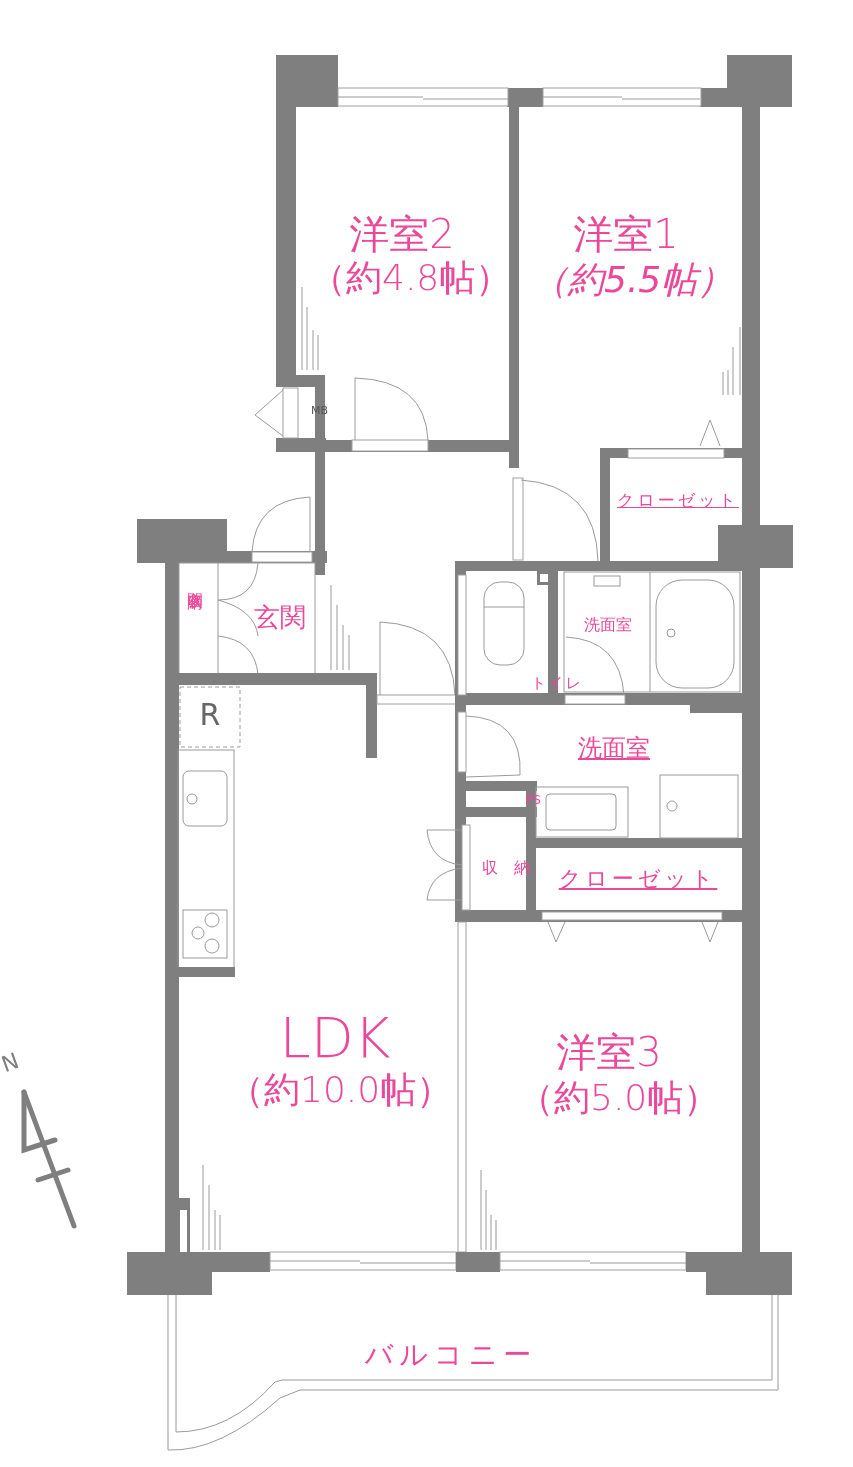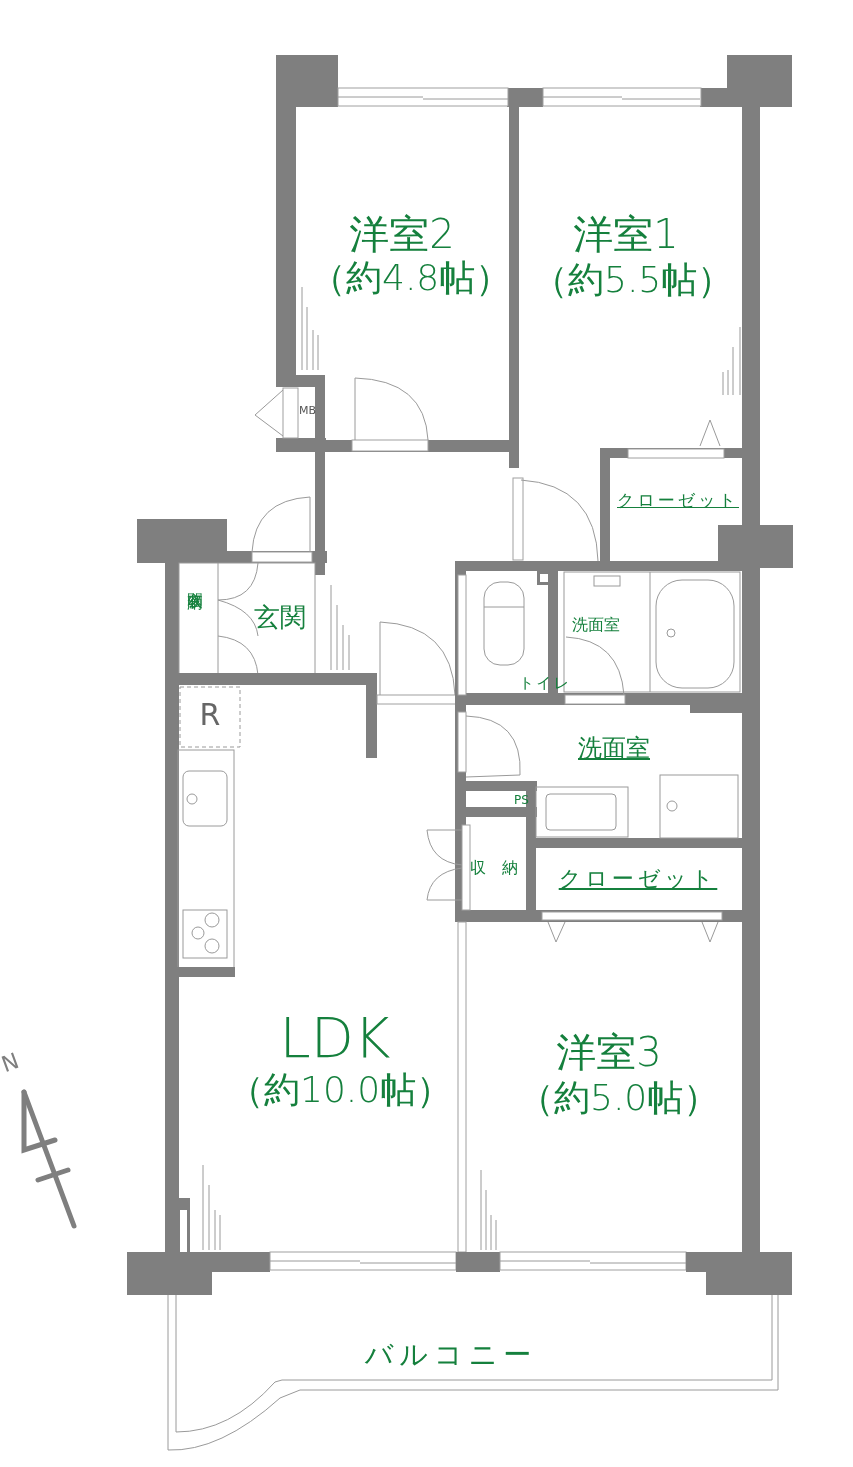--- a/index.html
+++ b/index.html
@@ -1,25 +1,25 @@
 <!DOCTYPE html>
 <html><head>
 <meta charset="utf-8">
 <style>
   html, body { margin: 0; padding: 0; background: #ffffff; }
   body { width: 853px; height: 1467px; position: relative; overflow: hidden; }
   svg { position: absolute; left: 0; top: 0; }
   .wall { fill: #7f7f7f; }
   .thin { fill: none; stroke: #9a9a9a; stroke-width: 1; }
   .win { fill: #ffffff; stroke: #a0a0a0; stroke-width: 1; }
-  .lbl { position: absolute; color: #15803d; font-family: "DejaVu Sans", sans-serif; white-space: nowrap; text-align: center; line-height: 1; }
+  .lbl { position: absolute; color: #ec4899; font-family: "DejaVu Sans", sans-serif; white-space: nowrap; text-align: center; line-height: 1; }
   .room-name { font-size: 40px; font-weight: 300; }
   .room-size { font-size: 36px; font-weight: 300; }
   .small { font-size: 19px; text-decoration: underline; }
-  .tiny { font-size: 14px; }
+  .tiny { font-size: 14px; padding-left: 12px; }
   .vert { writing-mode: vertical-rl; font-size: 15px; letter-spacing: 1px; }
 </style>
 </head>
 <body>
 
 <svg width="853" height="1467" viewBox="0 0 853 1467" xmlns="http://www.w3.org/2000/svg">
 
   <rect class="wall" x="276" y="55" width="62" height="52"></rect>
   <rect class="wall" x="727" y="55" width="65" height="52"></rect>
 
@@ -177,21 +177,21 @@
     <line x1="24" y1="1092" x2="74" y2="1226"></line>
     <path d="M24 1092 L 24 1150 L 55 1140"></path>
     <line x1="38" y1="1180" x2="68" y2="1170"></line>
   </g>
 </svg>
 
 <div class="lbl room-name" style="left:322px;top:214px;width:160px;">洋室2</div>
 <div class="lbl room-size" style="left:310px;top:260px;width:184px;">（約4.8帖）</div>
 
 <div class="lbl room-name" style="left:546px;top:214px;width:160px;">洋室1</div>
-<div class="lbl room-size" style="left:532px;top:262px;width:184px;">（約5.5帖）</div>
+<div class="lbl room-size" style="left:532px;top:262px;width:184px;font-style:italic;">（約5.5帖）</div>
 
 <div class="lbl small" style="left:612px;top:492px;width:132px;letter-spacing:3px;font-size:17px;">クローゼット</div>
 
 <div class="lbl vert" style="left:187px;top:580px;">玄関収納</div>
 <div class="lbl" style="left:254px;top:604px;font-size:26px;font-weight:300;">玄関</div>
 
 <div class="lbl tiny" style="left:299px;top:405px;font-size:11px;color:#555;">MB</div>
 
 <div class="lbl tiny" style="left:476px;top:676px;font-size:15px;letter-spacing:2px;margin-left:43px;">トイレ</div>
 <div class="lbl tiny" style="left:572px;top:617px;font-size:16px;">洗面室</div>

